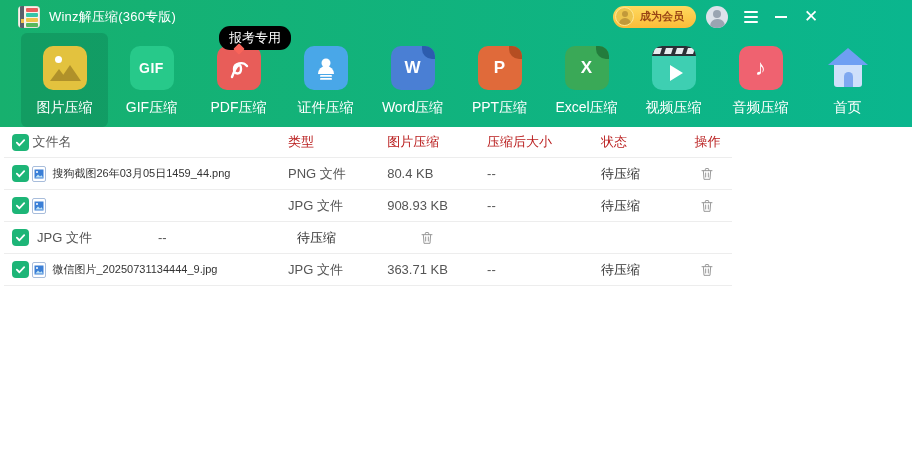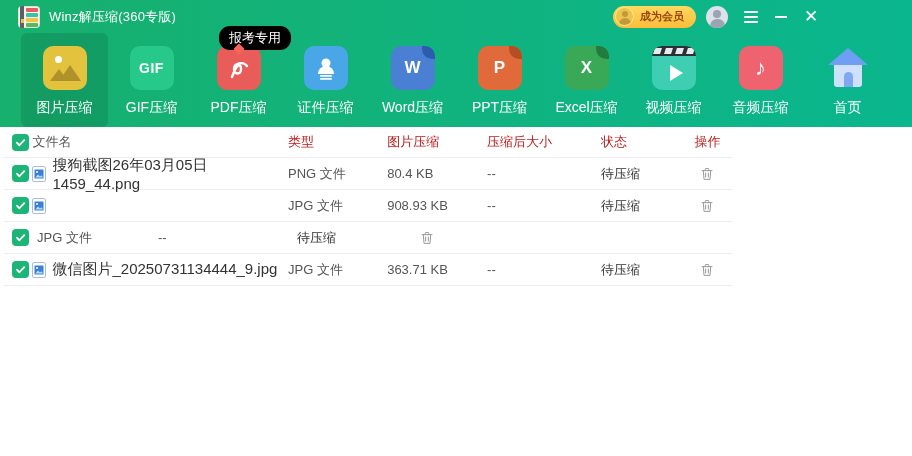--- a/index.html
+++ b/index.html
@@ -108,21 +108,21 @@
     background:#000000; border-radius:11px; color:#fff; font-size:13px;
     display:flex; align-items:center; z-index:5;
   }
   .badge .tail { position:absolute; left:16px; bottom:-3px; width:8px; height:8px; background:#f8645a; transform:rotate(45deg); border-radius:1px; }
   
   .table { position:absolute; left:4px; top:127px; width:728px; }
   .trow { display:flex; align-items:center; height:32px; border-bottom:1px solid #ededed; background:#fff; }
   .trow.head { height:31px; }
   .cell-check { width:33px; display:flex; justify-content:flex-start; padding-left:8px; }
   .checkbox { width:17px; height:17px; border-radius:4px; background:#1db577; display:flex; align-items:center; justify-content:center; cursor:pointer; }
-  .cell-name { width:312px; display:flex; align-items:center; gap:6px; font-size:15px; color:#333; }
+  .cell-name { width:312px; display:flex; align-items:center; gap:6px; font-size:11px; color:#333; }
   .cell-type { width:121px; font-size:13px; color:#555; }
   .cell-orig { width:122px; font-size:13px; color:#555; }
   .cell-comp { width:139px; font-size:13px; color:#555; }
   .cell-status { width:100px; font-size:13px; color:#333; }
   .cell-action { width:60px; display:flex; justify-content:center; }
   .head .hlabel { font-size:13px; color:#b91c1c; }
   .head .cell-name { color:#595959; }
   .file-icon { flex:0 0 auto; }
   .trash { cursor:pointer; display:flex; }
 </style>

